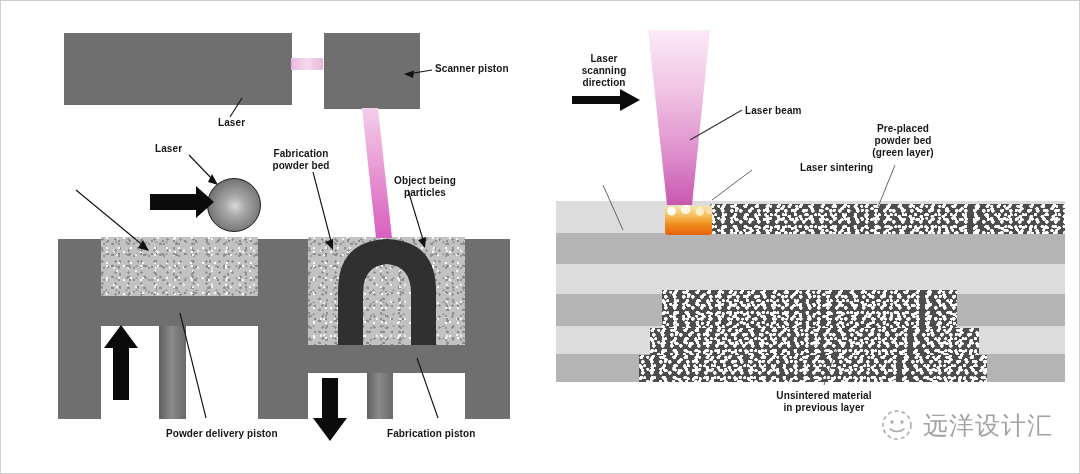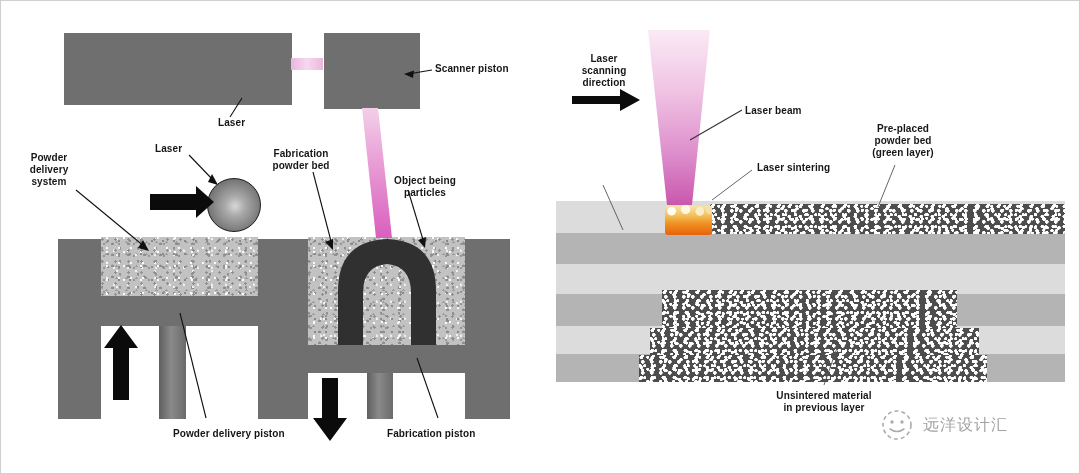--- a/index.html
+++ b/index.html
@@ -92,21 +92,21 @@
   .watermark {
     position: absolute;
     display: flex;
     align-items: center;
     gap: 9px;
     opacity: 0.62;
     user-select: none;
   }
   .wm-text {
     font-family: "DejaVu Sans", sans-serif;
-    font-size: 16px;
+    font-size: 25px;
     color: #6a6a6a;
     letter-spacing: 1px;
     font-weight: 500;
   }
 </style>
 </head>
 <body>
 
 <div id="stage">
 
@@ -221,35 +221,32 @@
     <line x1="603" y1="185" x2="623" y2="230" stroke="#555" stroke-width="0.9"></line>
     <line x1="742" y1="110" x2="690" y2="140" stroke="#333" stroke-width="1.1"></line>
     <line x1="752" y1="170" x2="712" y2="200" stroke="#555" stroke-width="0.9"></line>
     <line x1="895" y1="165" x2="878" y2="207" stroke="#555" stroke-width="0.9"></line>
     <line x1="824" y1="385" x2="838" y2="345" stroke="#555" stroke-width="0.9"></line>
   </svg>
 
   <div class="lbl" style="left:435px; top:63px;">Scanner piston</div>
   <div class="lbl" style="left:218px; top:117px;">Laser</div>
   <div class="lbl" style="left:155px; top:143px;">Laser</div>
-  <div class="lbl" style="left:18px; top:152px; width:62px;">Powder
-delivery
-system</div>
   <div class="lbl" style="left:262px; top:148px; width:78px;">Fabrication
 powder bed</div>
   <div class="lbl" style="left:385px; top:175px; width:80px;">Object being
 particles</div>
-  <div class="lbl" style="left:166px; top:428px;margin-left:7px;">Powder delivery piston</div>
+  <div class="lbl" style="left:166px; top:428px;">Powder delivery piston</div>
   <div class="lbl" style="left:387px; top:428px;">Fabrication piston</div>
 
   <div class="lbl" style="left:573px; top:53px; width:62px;">Laser
 scanning
 direction</div>
   <div class="lbl" style="left:745px; top:105px;">Laser beam</div>
-  <div class="lbl" style="left:757px; top:162px;">Laser sintering</div>
+  <div class="lbl" style="left:800px; top:162px;">Laser sintering</div>
   <div class="lbl" style="left:855px; top:123px; width:96px;">Pre-placed
 powder bed
 (green layer)</div>
   <div class="lbl" style="left:748px; top:390px; width:152px;">Unsintered material
 in previous layer</div>
 
   <div class="watermark" style="left:880px; top:408px;">
     <svg width="34" height="34" viewBox="0 0 34 34">
       <circle cx="17" cy="17" r="14" fill="none" stroke="#7a7a7a" stroke-width="1.6" stroke-dasharray="4 3"></circle>
       <circle cx="12" cy="14" r="1.7" fill="#7a7a7a"></circle>

